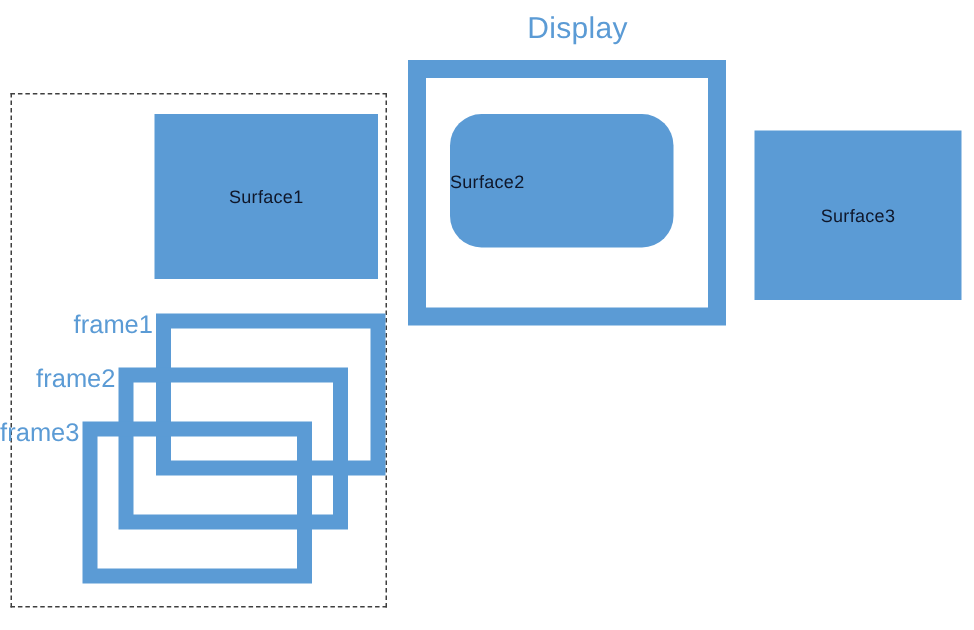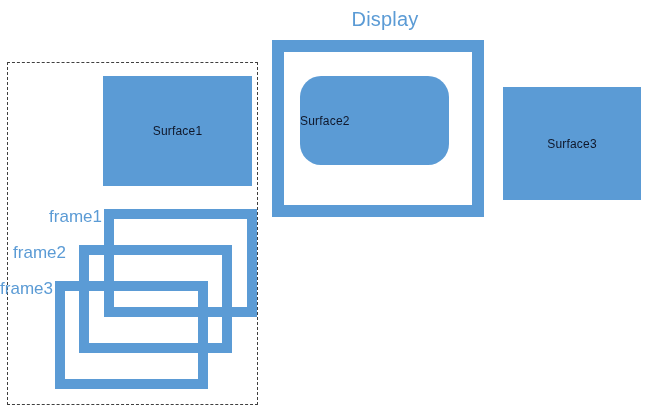--- a/index.html
+++ b/index.html
@@ -104,21 +104,21 @@
   .frame-label {
     position: absolute;
     color: #5B9BD5;
     font-size: 17px;
     line-height: 13px;
     white-space: nowrap;
     text-align: right;
     z-index: 6;
   }
   #frame1-label { left: 44px;  top: 210px; width: 58px; }
-  #frame2-label { left: 8px;  top: 246px; width: 58px; }
+  #frame2-label { left: 19px;  top: 246px; width: 58px; }
   #frame3-label { left: -5px;  top: 282px; width: 58px; }
 </style>
 </head>
 <body>
 
 <div id="canvas">
 
   <div class="display-title">Display</div>
 
   <div class="dashed-region"></div>

